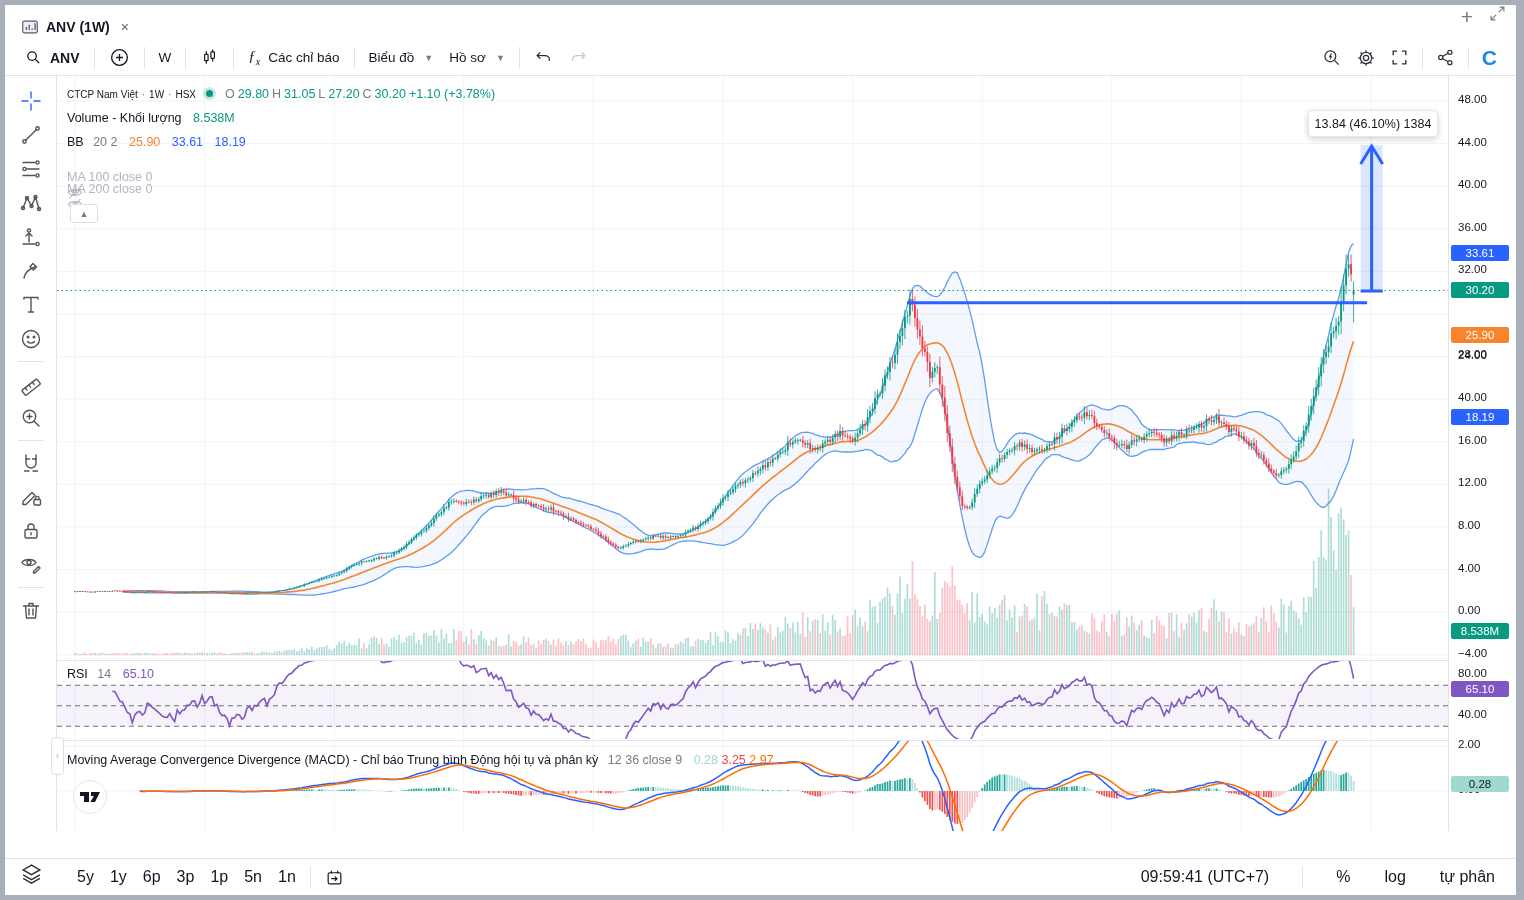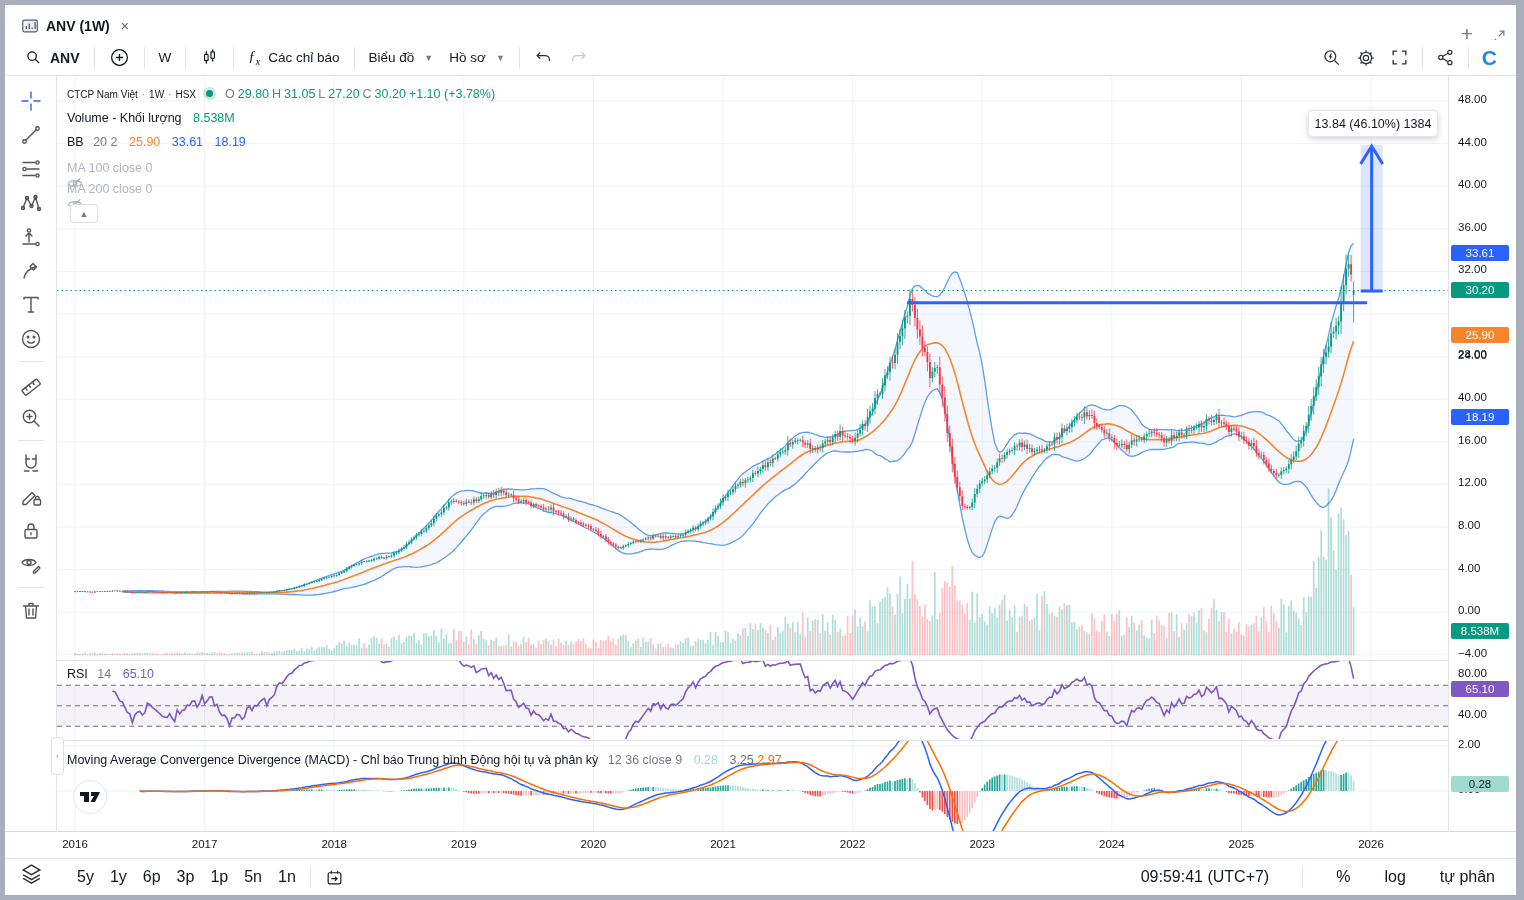--- a/index.html
+++ b/index.html
@@ -1,21 +1,21 @@
 <!DOCTYPE html>
 <html><head>
 <meta charset="utf-8">
 <style>
   html,body{margin:0;padding:0}
   body{width:1524px;height:900px;position:relative;background:#a9afb8;overflow:hidden;
        font-family:"Liberation Sans","DejaVu Sans",sans-serif;color:#131722;-webkit-font-smoothing:antialiased}
   #win{position:absolute;left:5px;top:5px;width:1511px;height:890px;background:#fff;overflow:hidden}
   
-  #tabbar{position:absolute;left:0;top:0;width:100%;height:48px;display:flex;align-items:flex-end;
-          border-bottom:7px solid #15803d;background:#fff;padding:0 10px;box-sizing:border-box}
+  #tabbar{position:absolute;left:0;top:0;width:100%;height:48px;display:flex;align-items:flex-start;
+          border-bottom:4px solid #15803d;background:#fff;padding:0 10px;box-sizing:border-box}
   #tabbar .tab{display:flex;align-items:center;gap:7px;padding:0 6px;height:100%}
   #tabbar .tab-title{font-size:14px;font-weight:bold;color:#131722}
   #tabbar .tab-close{font-size:14px;color:#5d606b;margin-left:4px;cursor:pointer}
   #tabbar .spacer{flex:1}
   #tabbar .tbicon{color:#787b86;margin-left:16px;cursor:pointer;display:flex;align-items:center}
   
   #toolbar{position:absolute;left:0;top:35px;width:100%;height:36px;display:flex;align-items:center;
            border-bottom:1px solid #e0e3eb;background:#fff;padding:0 12px;box-sizing:border-box;font-size:13.5px}
   .titem{display:flex;align-items:center;gap:8px;padding:4px 8px;border-radius:4px;cursor:pointer;color:#131722;white-space:nowrap}
   .vdiv{width:1px;height:22px;background:#e0e3eb;margin:0 6px;flex:none}
@@ -411,21 +411,21 @@
     <span>Volume - Khối lượng</span>
     <span class="tealv" style="margin-left:8px">8.538M</span>
   </div>
   <div class="ovl l-sm" style="left:62px;top:130px">
     <span>BB</span>
     <span class="g" style="margin-left:6px">20 2</span>
     <span style="color:#f7852e;margin-left:8px">25.90</span>
     <span style="color:#2962ff;margin-left:8px">33.61</span>
     <span style="color:#2962ff;margin-left:8px">18.19</span>
   </div>
-  <div class="ovl l-sm dim" style="left:62px;top:156px">
+  <div class="ovl l-sm dim" style="left:62px;top:165px">
     <span>MA 100 close 0</span><span class="eyeoff"><svg width="16" height="13" viewBox="0 0 18 14" fill="none" stroke="#b2b5be" stroke-width="1.3">
           <path d="M1.5 7C4 2.8 14 2.8 16.5 7 14 11.2 4 11.2 1.5 7z"></path>
           <circle cx="9" cy="7" r="2.1"></circle>
           <path d="M3 13L15 1"></path>
         </svg></span>
   </div>
   <div class="ovl l-sm dim" style="left:62px;top:177px">
     <span>MA 200 close 0</span><span class="eyeoff"><svg width="16" height="13" viewBox="0 0 18 14" fill="none" stroke="#b2b5be" stroke-width="1.3">
           <path d="M1.5 7C4 2.8 14 2.8 16.5 7 14 11.2 4 11.2 1.5 7z"></path>
           <circle cx="9" cy="7" r="2.1"></circle>
@@ -438,39 +438,26 @@
 
   <div class="ovl l-sm" style="left:62px;top:662px">
     <span>RSI</span>
     <span class="g" style="margin-left:6px">14</span>
     <span style="color:#7e57c2;margin-left:8px">65.10</span>
   </div>
   <div class="ovl" style="left:62px;top:748px;font-size:12.5px">
     <span>Moving Average Convergence Divergence (MACD) - Chỉ báo Trung bình Động hội tụ và phân kỳ</span>
     <span class="g" style="margin-left:6px">12 36 close 9</span>
     <span style="color:#9fd9cf;margin-left:8px">0.28</span>
-    <span style="color:#737373;margin-left:8px">3.25</span>
+    <span style="color:#ef4444;">3.25</span>
     <span style="color:#ff6d00;">2.97</span>
   </div>
 
   <div id="measure-tip">13.84 (46.10%) 1384</div>
 
-  <div id="taxis">
-      <span class="ylabel" style="left: 70px;">2016</span>
-      <span class="ylabel" style="left: 199.6px;">2017</span>
-      <span class="ylabel" style="left: 329.2px;">2018</span>
-      <span class="ylabel" style="left: 458.8px;">2019</span>
-      <span class="ylabel" style="left: 588.4px;">2020</span>
-      <span class="ylabel" style="left: 718px;">2021</span>
-      <span class="ylabel" style="left: 847.6px;">2022</span>
-      <span class="ylabel" style="left: 977.2px;">2023</span>
-      <span class="ylabel" style="left: 1106.8px;">2024</span>
-      <span class="ylabel" style="left: 1236.4px;">2025</span>
-      <span class="ylabel" style="left: 1366px;">2026</span>
-    </div>
 
   <div id="btoolbar">
     <span id="ranges" style="display:flex;align-items:center">
         <span class="rbtn">5y</span>
         <span class="rbtn">1y</span>
         <span class="rbtn">6p</span>
         <span class="rbtn">3p</span>
         <span class="rbtn">1p</span>
         <span class="rbtn">5n</span>
         <span class="rbtn">1n</span>

